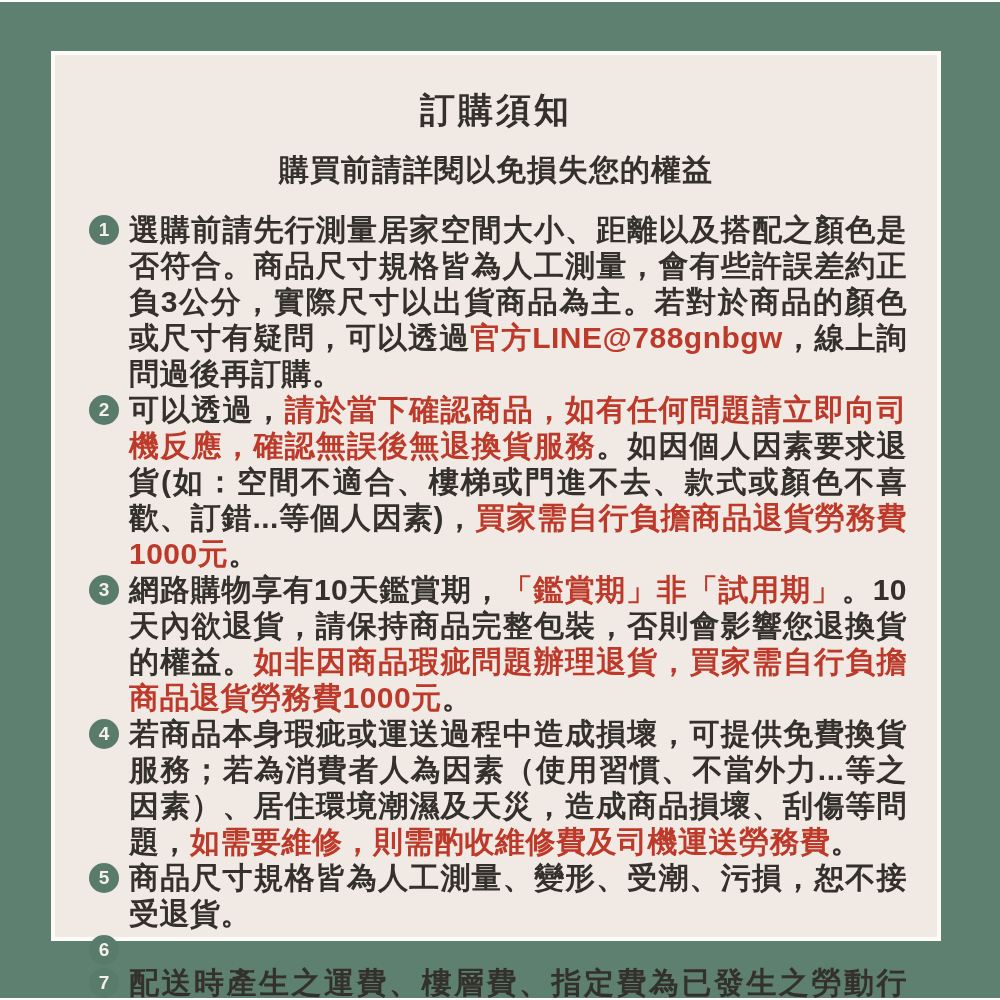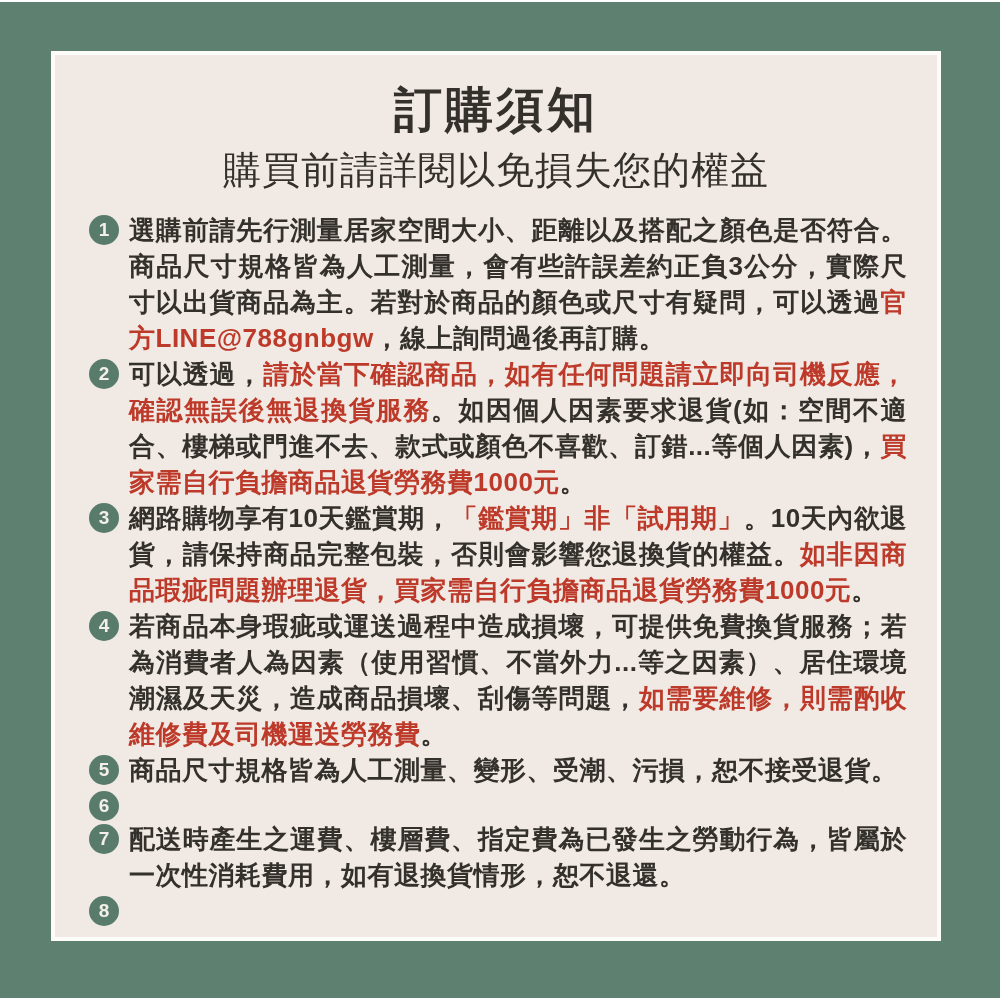--- a/index.html
+++ b/index.html
@@ -31,32 +31,32 @@
     top: 51px;
     width: 882px;
     height: 882px;
     background: var(--panel-cream, #f1e9e3);
     border: 4px solid var(--panel-border, #fdfcf9);
     box-sizing: content-box;
   }
   .title {
     margin: 28px 0 0 0;
     text-align: center;
-    font-size: 48px;
+    font-size: 35px;
     line-height: 54px;
     font-weight: bold;
     letter-spacing: 3px;
     color: var(--text-black, #2e2b27);
   }
   .subtitle {
     margin: 13px 0 0 0;
     text-align: center;
-    font-size: 38px;
+    font-size: 30px;
     line-height: 40px;
-    font-weight: normal;
+    font-weight: bold;
     letter-spacing: 1px;
     color: var(--text-black, #2e2b27);
   }
   .notice-list {
     list-style: none;
     margin: 22px 0 0 0;
     padding: 0 30px 0 34px;
   }
   .notice-item {
     display: flex;
@@ -71,21 +71,21 @@
     border-radius: 50%;
     background: var(--badge-green, #587b6c);
     color: #f4efe9;
     font-size: 19px;
     font-weight: bold;
     display: flex;
     align-items: center;
     justify-content: center;
   }
   .item-text {
-    font-size: 26px;
+    font-size: 30px;
     line-height: 36px;
     font-weight: bold;
     letter-spacing: 0.5px;
     color: var(--text-black, #363330);
     text-align: justify;
   }
   .item-text .red {
     color: var(--text-red, #bd3a2a);
   }
 </style>

